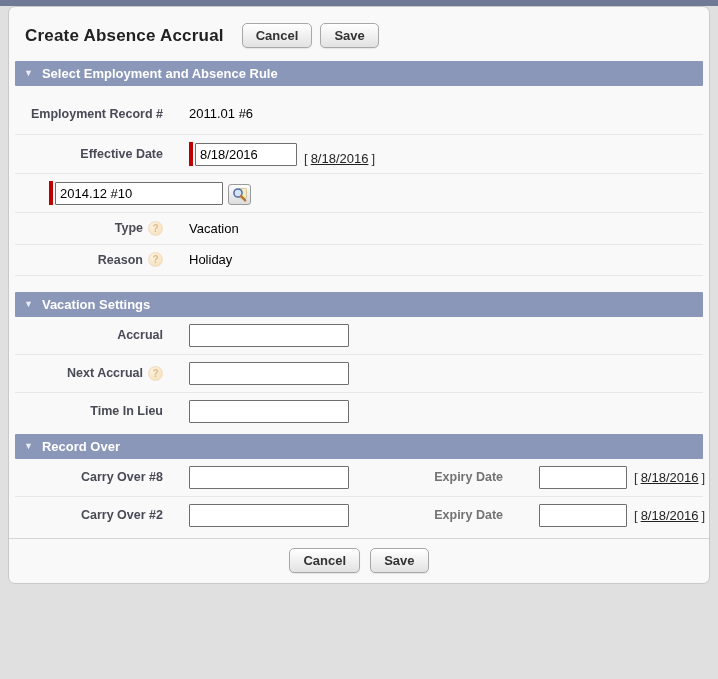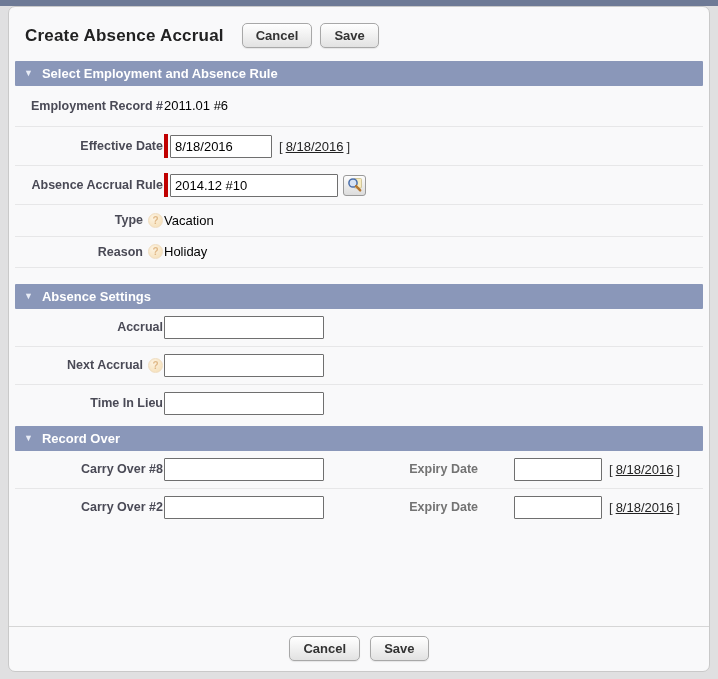--- a/index.html
+++ b/index.html
@@ -10,21 +10,21 @@
     font-size:13px;
     color:#1a1a1a;
   }
   .topbar {
     height:6px;
     background:#6e7a96;
     width:100%;
   }
   .panel {
     margin:0 8px;
-    height:666px;
+    height:578px;
     background:#f9f9fa;
     border:1px solid #c9c9c9;
     border-radius:7px;
     display:flex;
     flex-direction:column;
   }
   .panel-header {
     display:flex;
     align-items:center;
     padding:16px 16px 13px 16px;
@@ -68,39 +68,39 @@
     margin-right:9px;
     line-height:1;
   }
   .row {
     display:flex;
     align-items:center;
     padding:7px 0 7px 8px;
     border-bottom:1px solid #e7e7e8;
   }
   .row.noborder { border-bottom:none; }
-  .row.top-align { align-items:flex-start; padding-top:12px; padding-bottom:12px; }
+  .row.top-align { align-items:flex-start; padding-top:20px; padding-bottom:12px; }
   .flabel {
     width:140px;
     flex-shrink:0;
     display:flex;
     justify-content:flex-end;
     align-items:center;
     gap:5px;
     text-align:right;
     font-weight:bold;
     font-size:12.5px;
     color:#4a4a56;
     line-height:1.3;
   }
   .flabel .lbl-text { text-align:right; }
   .fvalue {
-    margin-left:1px;
-    display:flex;
-    align-items:center;
+    margin-left:26px;
+    display:flex;
+    align-items:flex-end;
   }
   .fvalue .value-text { color:#000; font-size:13px; }
   .reqbar {
     width:4px;
     height:24px;
     background:#c00000;
     margin-right:2px;
     flex-shrink:0;
   }
   input.text-input {
@@ -206,23 +206,20 @@
           <span class="lbl-text">Effective Date</span>
         </div>
       <div class="fvalue">
         <span class="reqbar"></span>
         <input type="text" class="text-input w-date" value="8/18/2016" style="">
         <span class="datewrap"><span class="bracket">[</span><a class="datelink">8/18/2016</a><span class="bracket">]</span></span>
       </div>
     </div>
 
     <div class="row">
-      <div class="flabel">
-          <span class="lbl-text">Absence Accrual Rule</span>
-        </div>
       <div class="fvalue">
         <span class="reqbar"></span>
         <input type="text" class="text-input w-rule" value="2014.12 #10" style="">
         <button class="lookup-btn">
           <svg width="16" height="16" viewBox="0 0 16 16">
             <rect x="7" y="1.5" width="7.5" height="9.5" rx="1" fill="#f7ecc0" stroke="#c9bd8a" stroke-width="0.8"></rect>
             <circle cx="6" cy="6" r="4.1" fill="#d7e3f4" stroke="#4a6ea9" stroke-width="1.5"></circle>
             <line x1="9.1" y1="9.1" x2="13.2" y2="13.4" stroke="#b5772f" stroke-width="2.4" stroke-linecap="round"></line>
           </svg>
         </button>
@@ -246,21 +243,21 @@
       </div>
       <div class="fvalue">
           <span class="value-text">Holiday</span>
         </div>
     </div>
   </div>
 
   <div class="section section-accrual">
     <div class="section-header">
       <span class="tri">▼</span>
-      <span>Absence Settings</span>
+      <span>Vacation Settings</span>
     </div>
 
     <div class="row">
       <div class="flabel">
           <span class="lbl-text">Accrual</span>
         </div>
       <div class="fvalue">
         <input type="text" class="text-input" value="" style="">
       </div>
     </div>

